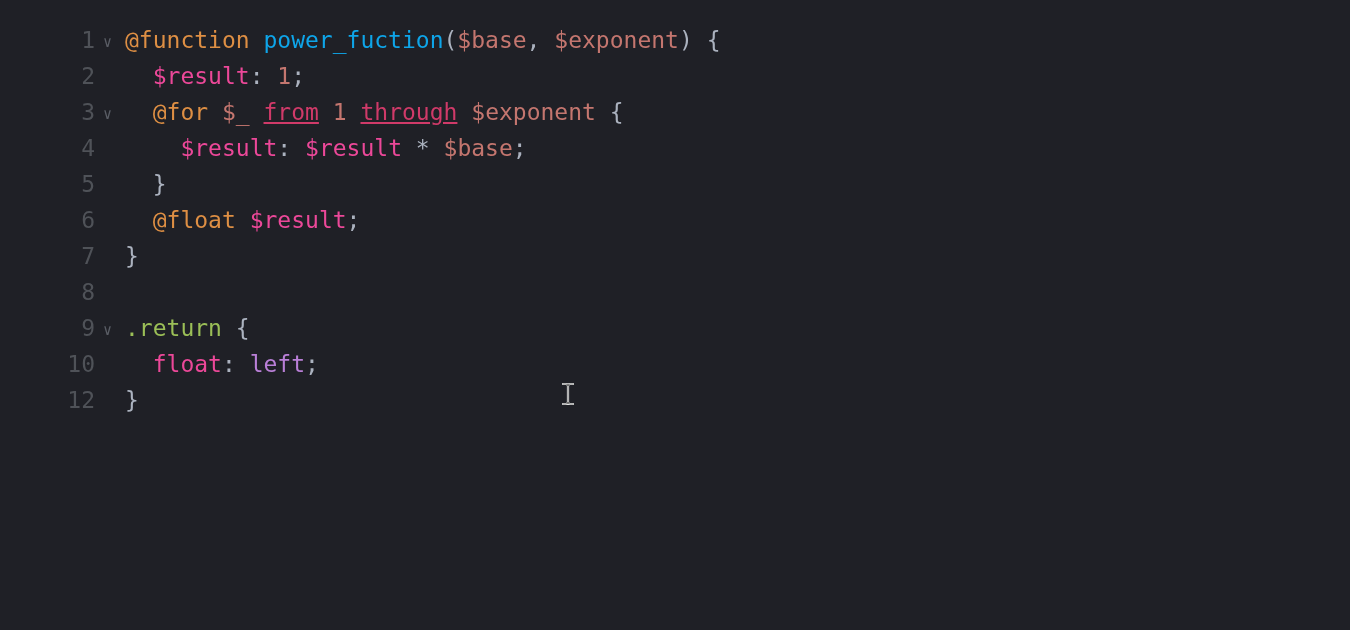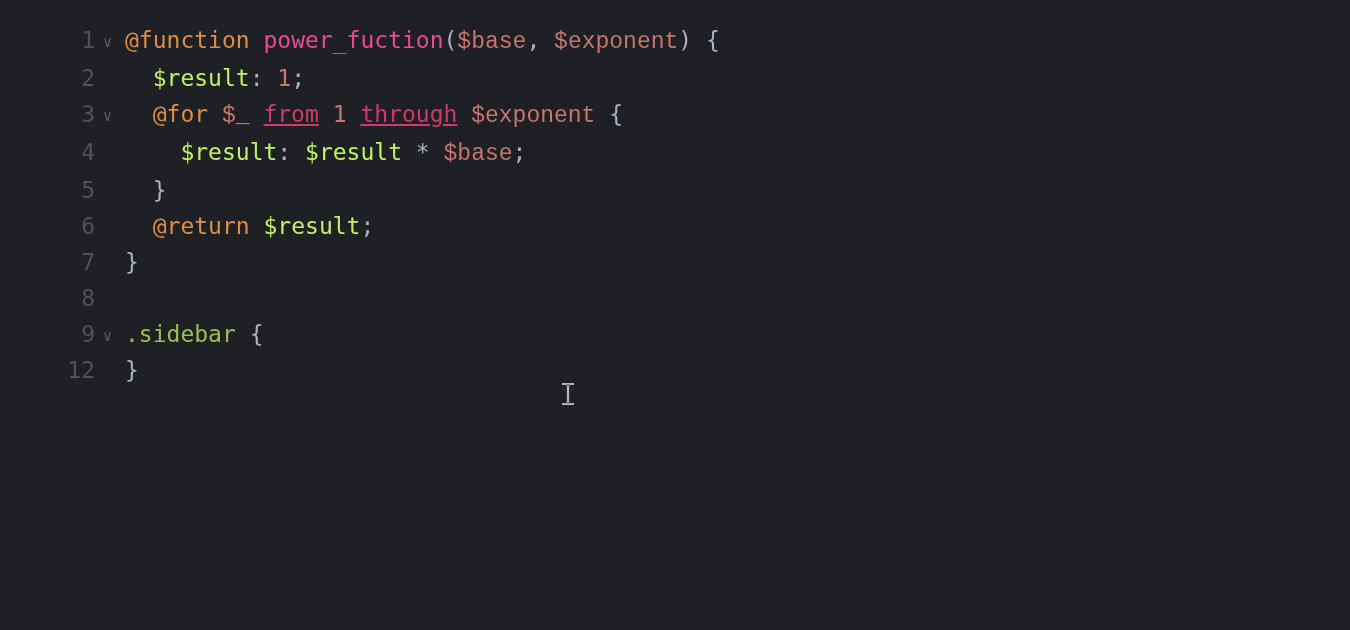--- a/index.html
+++ b/index.html
@@ -39,26 +39,26 @@
     line-height: 36px;
     position: relative;
     top: 2px;
   }
   .code {
     flex: 1;
     position: relative;
   }
   
   .c-kw      { color: #de8f44; margin-top: 48px; }   
-  .c-fn      { color: #ec4899; }   
+  .c-fn      { color: #0ea5e9; }   
   .c-from    { color: #d03a69; text-decoration: underline; }   
   .c-punct   { color: #abb2bf; }   
   .c-comma   { color: #abb2bf; }
-  .c-var     { color: #c4766f; font-family: Liberation Mono, monospace; }   
-  .c-prop    { color: #bef264; }   
+  .c-var     { color: #c4766f; }   
+  .c-prop    { color: #ec4899; }   
   .c-val     { color: #b97fd7; }   
   .c-num     { color: #c4766f; }   
   .c-text    { color: #abb2bf; }
   .c-class   { color: #9bbf57; }   
   .c-op      { color: #abb2bf; }  
   .cursor {
     display: inline-block;
     width: 1.5px;
     height: 26px;
     background: #d7dae0;
@@ -107,41 +107,46 @@
 
   <div class="line">
     <span class="gutter">5</span>
     <span class="fold"></span>
     <span class="code"><span>  </span><span class="c-punct">}</span></span>
   </div>
 
   <div class="line">
     <span class="gutter">6</span>
     <span class="fold"></span>
-    <span class="code"><span>  </span><span class="c-kw">@return</span><span class="c-text"> </span><span class="c-prop">$result</span><span class="c-punct">;</span></span>
+    <span class="code"><span>  </span><span class="c-kw">@float</span><span class="c-text"> </span><span class="c-prop">$result</span><span class="c-punct">;</span></span>
   </div>
 
   <div class="line">
     <span class="gutter">7</span>
     <span class="fold"></span>
     <span class="code"><span class="c-punct">}</span></span>
   </div>
 
   <div class="line">
     <span class="gutter">8</span>
     <span class="fold"></span>
     <span class="code"></span>
   </div>
 
   <div class="line">
     <span class="gutter">9</span>
     <span class="fold">∨</span>
-    <span class="code"><span class="c-class">.sidebar</span><span class="c-text"> </span><span class="c-punct">{</span></span>
+    <span class="code"><span class="c-class">.return</span><span class="c-text"> </span><span class="c-punct">{</span></span>
   </div>
 
+  <div class="line">
+    <span class="gutter">10</span>
+    <span class="fold"></span>
+    <span class="code"><span>  </span><span class="c-prop">float</span><span class="c-punct">:</span><span class="c-text"> </span><span class="c-val">left</span><span class="c-punct">;</span></span>
+  </div>
 
 
   <div class="line">
     <span class="gutter">12</span>
     <span class="fold"></span>
     <span class="code"><span class="c-punct">}</span></span>
   </div>
 
 </div>
 

